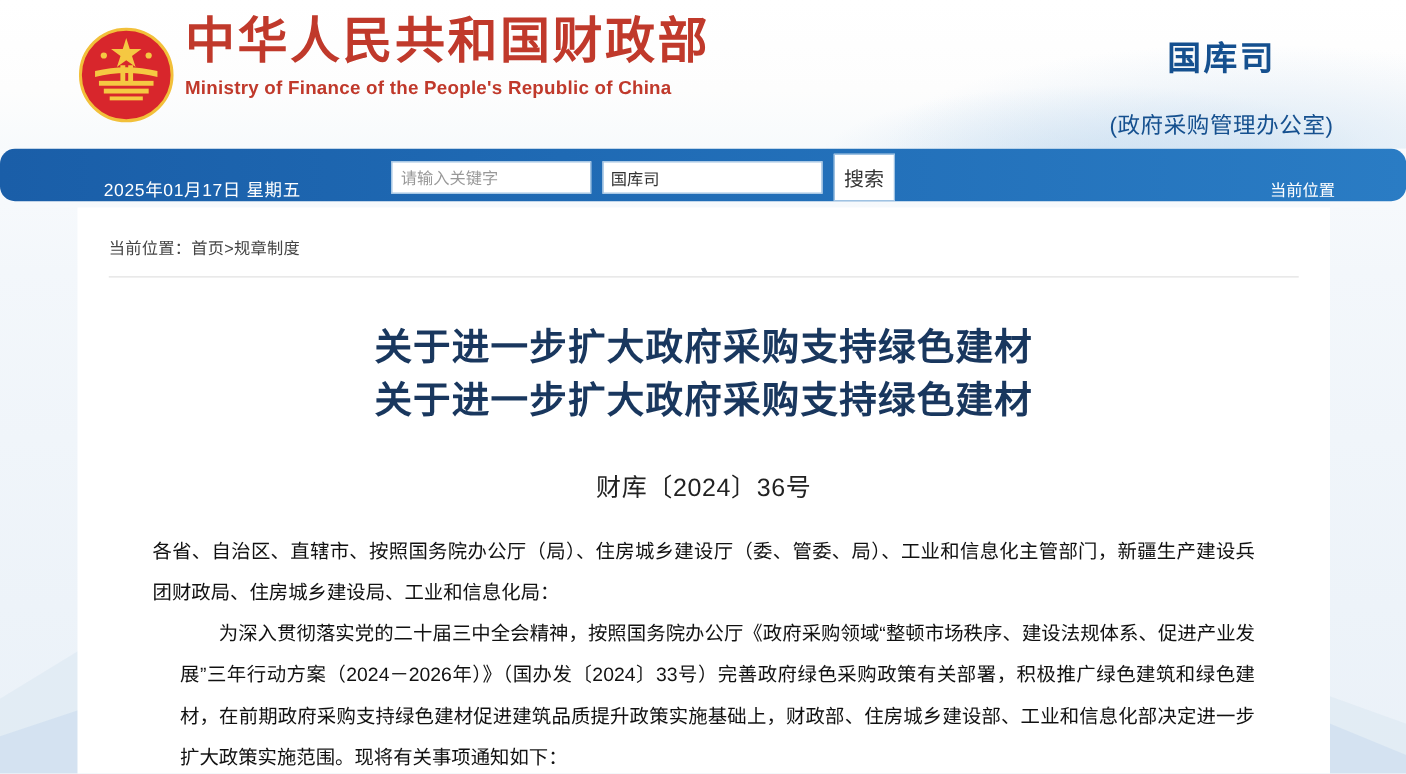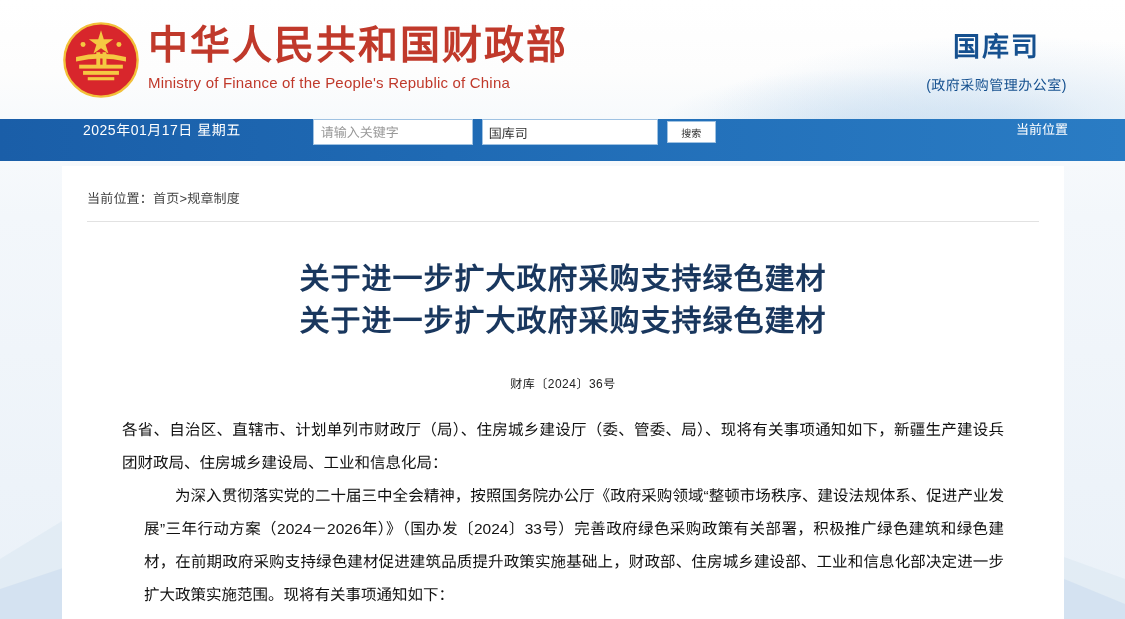--- a/index.html
+++ b/index.html
@@ -37,69 +37,70 @@
   }
   .emblem {
     position: absolute;
     left: 62px; top: 21px;
     width: 78px; height: 78px;
   }
   .emblem svg { display:block; }
 
   .title-block {
     position: absolute;
-    left: 148px; top: 20px;
+    left: 148px; top: 8px;
   }
   .cn-title {
     font-family: "DejaVu Sans", "Liberation Sans", sans-serif;
     font-size: 40px;
     font-weight: bold;
     color: #c0392b;
     letter-spacing: 2px;
     line-height: 50px;
     white-space: nowrap;
   }
   .en-title {
     font-size: 15px;
-    font-weight: normal;
+    font-weight: bold;
     color: #c0392b;
     letter-spacing: 0.2px;
     margin-top: 4px;
     white-space: nowrap;
   }
 
   .dept-block {
     position: absolute;
     right: 58px; top: 30px;
     text-align: center;
     color: #1b4f8a;
   }
   .dept-name {
     font-size: 27px;
     font-weight: bold;
     letter-spacing: 2px;
     color: #15508f;
     line-height: 34px;
   }
   .dept-sub {
-    font-size: 14px;
+    font-size: 18px;
     color: #15508f;
-    margin-top: 10px;
+    margin-top: 21px;
     letter-spacing: 0.5px;
     white-space: nowrap;
   }
 
   
   .navbar {
     position: relative;
     height: 42px;
     background: linear-gradient(90deg, #1a5ea8 0%, #1f6ab4 40%, #2a7cc4 100%);
     display: flex;
-    align-items: flex-start;
+    align-items: flex-end;
     padding: 0 0 0 0;
+    border-radius: 12px;
   }
   .nav-date {
     color: #ffffff;
     font-size: 14px;
     margin-left: 83px;
     letter-spacing: 0.5px;
     white-space: nowrap;
   }
   .nav-search-area {
     display: flex;
@@ -127,26 +128,26 @@
     font-size: 13px;
     color: #333;
     padding: 0 6px;
     outline: none;
     font-family: "Liberation Sans", sans-serif;
     display: flex;
     align-items: center;
   }
   .search-btn {
     width: 49px;
-    height: 22px;
+    height: 38px;
     margin-left: 9px;
     background: #ffffff;
     border: 1px solid #9fc2e2;
     color: #333;
-    font-size: 10px;
+    font-size: 16px;
     display: flex;
     align-items: center;
     justify-content: center;
     cursor: pointer;
   }
   .nav-back {
     margin-left: auto;
     margin-right: 57px;
     color: #ffffff;
     font-size: 13px;
@@ -198,21 +199,21 @@
     font-weight: bold;
     font-size: 30px;
     line-height: 42px;
     letter-spacing: 1px;
   }
   .doc-title .line { display: block; }
 
   .doc-number {
     margin-top: 32px;
     text-align: center;
-    font-size: 12px;
+    font-size: 20px;
     color: #222;
     letter-spacing: 0.5px;
   }
 
   .doc-body {
     margin: 22px 60px 0 60px;
     font-size: 15.5px;
     color: #111;
     line-height: 33px;
     text-align: justify;
@@ -291,19 +292,19 @@
       <div class="breadcrumb-rule"></div>
 
       <div class="doc-title">
         <span class="line">关于进一步扩大政府采购支持绿色建材</span>
         <span class="line">关于进一步扩大政府采购支持绿色建材</span>
       </div>
 
       <div class="doc-number">财库〔2024〕36号</div>
 
       <div class="doc-body">
-        <p>各省、自治区、直辖市、计划单列市财政厅（局）、住房城乡建设厅（委、管委、局）、现将有关事项通知如下，新疆生产建设兵团财政局、住房城乡建设局、工业和信息化局：</p>
+        <p>各省、自治区、直辖市、按照国务院办公厅（局）、住房城乡建设厅（委、管委、局）、工业和信息化主管部门，新疆生产建设兵团财政局、住房城乡建设局、工业和信息化局：</p>
         <p class="indent">为深入贯彻落实党的二十届三中全会精神，按照国务院办公厅《政府采购领域“整顿市场秩序、建设法规体系、促进产业发展”三年行动方案（2024－2026年）》（国办发〔2024〕33号）完善政府绿色采购政策有关部署，积极推广绿色建筑和绿色建材，在前期政府采购支持绿色建材促进建筑品质提升政策实施基础上，财政部、住房城乡建设部、工业和信息化部决定进一步扩大政策实施范围。现将有关事项通知如下：</p>
       </div>
     </div>
   </div>
 
 </div>
 
 </body></html>

